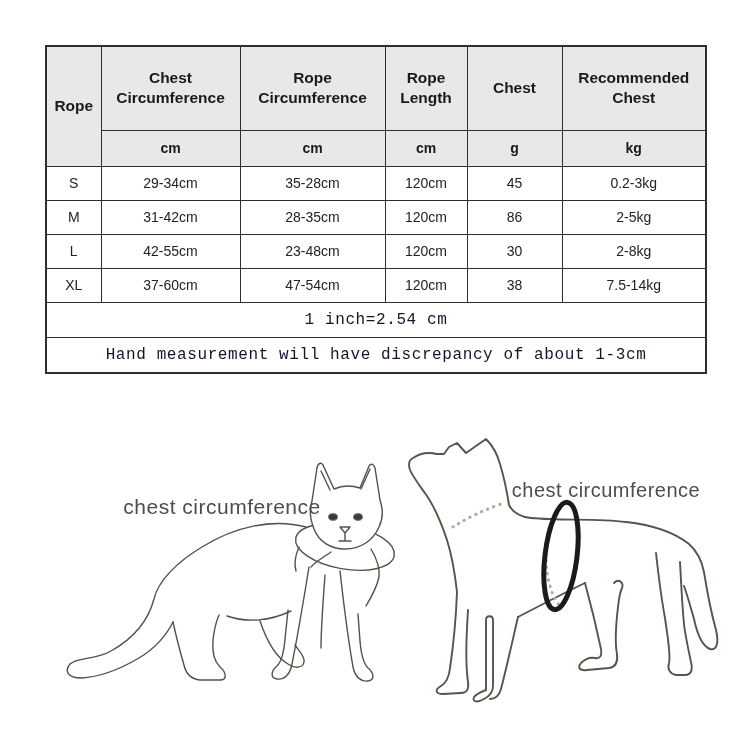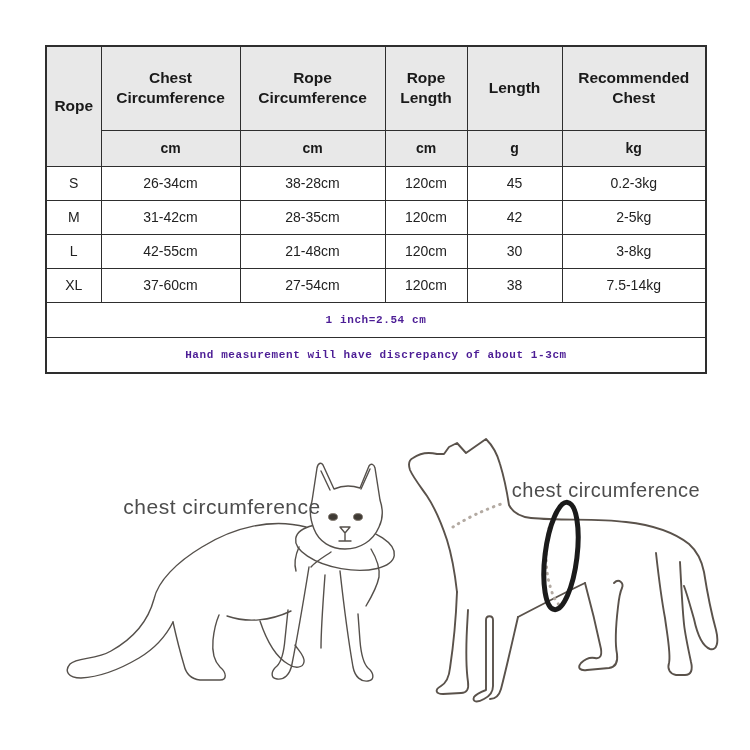--- a/index.html
+++ b/index.html
@@ -12,21 +12,21 @@
   .size-chart th,.size-chart td{border:1px solid #2e2e2e;text-align:center;
          vertical-align:middle;padding:0;overflow:hidden;}
   .size-chart thead th{background:#e8e8e8;font-weight:bold;
          font-size:15.5px;line-height:1.3;}
   .size-chart tr.hdr-row{height:84px;}
   .size-chart tr.units-row td{background:#e8e8e8;font-weight:bold;
          font-size:14px;height:35px;text-align:center;}
   .size-chart tr.data-row{height:34px;}
   .size-chart tr.data-row td{font-size:14px;color:#222;}
   .size-chart tr.note-row td{height:34px;font-family:"Liberation Mono","DejaVu Sans Mono",monospace;
-         font-weight:bold;font-size:11px;letter-spacing:0.6px;color:#4c1d95;}
+         font-weight:normal;font-size:16px;letter-spacing:0.6px;color:#0f172a;}
 
   svg.art{position:absolute;left:0;top:0;width:750px;height:750px;}
   .outline{fill:none;stroke-linecap:round;stroke-linejoin:round;}
   .cat-line{stroke:#55504b;stroke-width:1.4;}
   .dog-line{stroke:#5a524b;stroke-width:1.9;}
   .label-text{font-family:"Liberation Sans",sans-serif;font-size:21px;
          fill:#4d4d4d;letter-spacing:0.5px;}
 </style>
 </head>
 <body>
@@ -41,60 +41,60 @@
       <col style="width:82px">
         <col style="width:95px">
         <col style="width:144px">
     </colgroup>
     <thead>
       <tr class="hdr-row">
         <th rowspan="2">Rope</th>
         <th>Chest Circumference</th>
         <th>Rope Circumference</th>
         <th>Rope Length</th>
-        <th>Length</th>
+        <th>Chest</th>
         <th>Recommended Chest</th>
       </tr>
       <tr class="units-row">
         <td>cm</td>
         <td>cm</td>
         <td>cm</td>
         <td>g</td>
         <td>kg</td>
       </tr>
     </thead>
     <tbody>
       <tr class="data-row">
         <td>S</td>
-        <td>26-34cm</td>
-        <td>38-28cm</td>
+        <td>29-34cm</td>
+        <td>35-28cm</td>
         <td>120cm</td>
         <td>45</td>
         <td>0.2-3kg</td>
       </tr>
       <tr class="data-row">
         <td>M</td>
         <td>31-42cm</td>
         <td>28-35cm</td>
         <td>120cm</td>
-        <td>42</td>
+        <td>86</td>
         <td>2-5kg</td>
       </tr>
       <tr class="data-row">
         <td>L</td>
         <td>42-55cm</td>
-        <td>21-48cm</td>
+        <td>23-48cm</td>
         <td>120cm</td>
         <td>30</td>
-        <td>3-8kg</td>
+        <td>2-8kg</td>
       </tr>
       <tr class="data-row">
         <td>XL</td>
         <td>37-60cm</td>
-        <td>27-54cm</td>
+        <td>47-54cm</td>
         <td>120cm</td>
         <td>38</td>
         <td>7.5-14kg</td>
       </tr>
       <tr class="note-row">
         <td colspan="6">1 inch=2.54 cm</td>
       </tr>
       <tr class="note-row">
         <td colspan="6">Hand measurement will have discrepancy of about 1-3cm</td>
       </tr>

